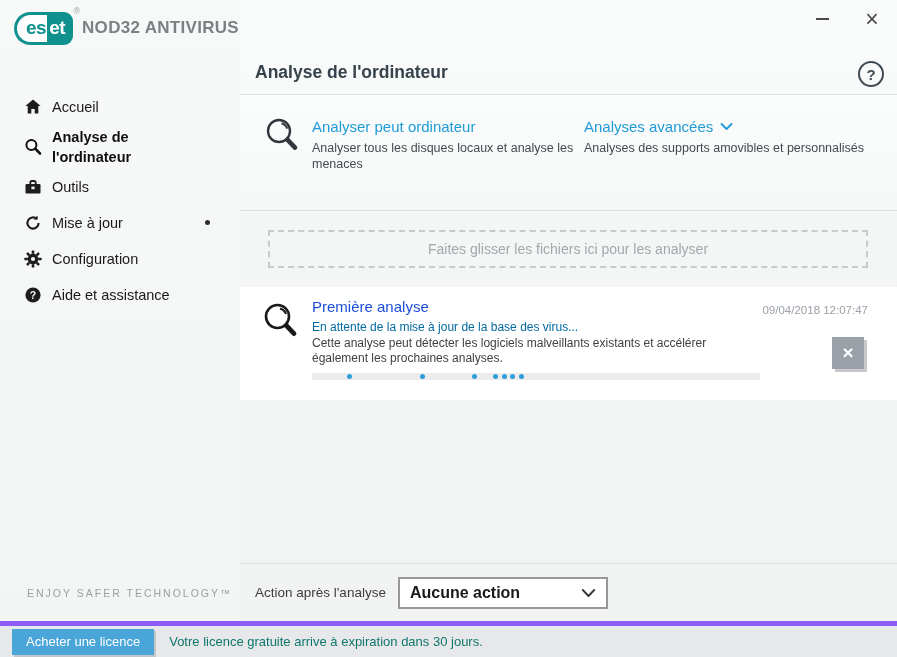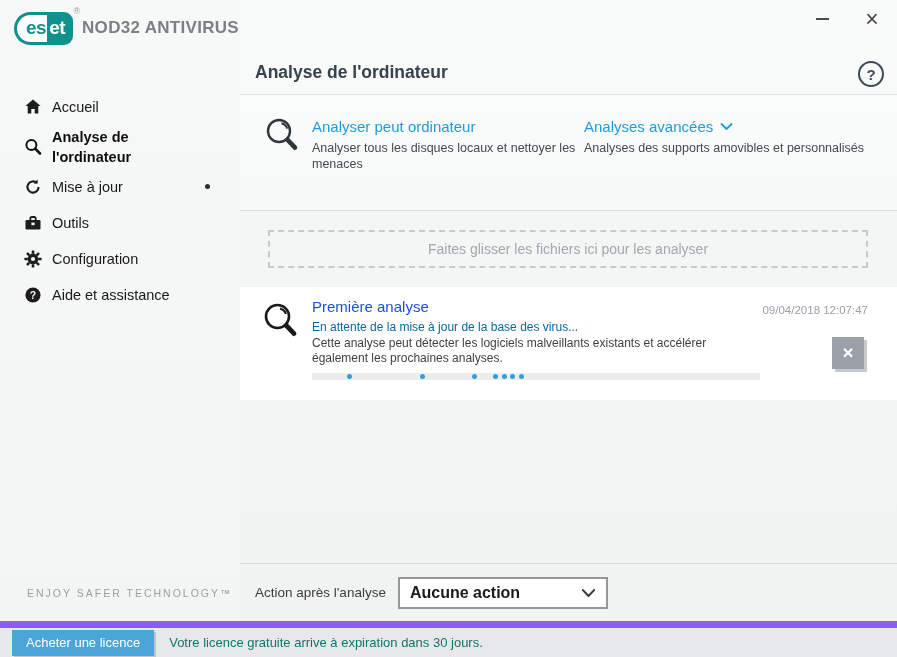--- a/index.html
+++ b/index.html
@@ -70,21 +70,21 @@
 
   .filler { flex:1; }
 
   .action-band { height:58px; border-top:1px solid #dcdddd; display:flex; align-items:center; padding-left:15px; }
   .action-label { font-size:13.5px; color:#3c3c3c; }
   .action-select { margin-left:12px; width:210px; height:32px; border:2px solid #979797; background:#fff; display:flex;
                    align-items:center; padding:0 10px; cursor:pointer; }
   .action-value { font-size:16px; font-weight:600; color:#1a1a1a; flex:1; }
 
   
-  .statusbar { height:36px; background:#e7e8e9; border-top:7px solid #8b5cf6; display:flex; align-items:center; flex-shrink:0; }
+  .statusbar { height:36px; background:#e7e8e9; border-top:5px solid #8b5cf6; display:flex; align-items:center; flex-shrink:0; }
   .buy-btn { margin-left:12px; height:26px; padding:0 14px; background:#4aa5d9; color:#fff; font-size:13px; display:flex;
              align-items:center; cursor:pointer; box-shadow:2px 2px 0 rgba(0,0,0,0.15); }
   .license-msg { margin-left:15px; font-size:13px; color:#0f766e; }
 
   svg { display:block; }
 </style>
 </head>
 <body>
 
 <div class="window">
@@ -116,37 +116,37 @@
                 <circle cx="7.4" cy="6.9" r="5" fill="none" stroke="#111" stroke-width="2"></circle>
                 <path d="M11.2 10.7 16 15.5" stroke="#111" stroke-width="2.6" stroke-linecap="round"></path>
               </svg>
           </span>
           <span class="nav-label">Analyse de l'ordinateur</span>
         </div>
 
         <div class="nav-item single">
           <span class="nav-icon">
             <svg width="18" height="18" viewBox="0 0 18 18">
-                <path d="M14.6 9a5.6 5.6 0 1 1-1.7-4" fill="none" stroke="#1d1d1d" stroke-width="2.1"></path>
-                <path d="M13.6 1.6v3.9h-3.9z" fill="#1d1d1d"></path>
-              </svg>
-          </span>
-          <span class="nav-label">Mise à jour</span>
-          <span class="notif-dot"></span>
-        </div>
-
-        <div class="nav-item single">
-          <span class="nav-icon">
-            <svg width="18" height="18" viewBox="0 0 18 18">
                 <rect x="1.5" y="6" width="15" height="9.5" rx="1.2" fill="#1d1d1d"></rect>
                 <path d="M6.3 6V4.6c0-.9.7-1.6 1.6-1.6h2.2c.9 0 1.6.7 1.6 1.6V6" fill="none" stroke="#1d1d1d" stroke-width="1.8"></path>
                 <rect x="7.4" y="8.6" width="3.2" height="2.6" fill="#f5f5f6"></rect>
               </svg>
           </span>
           <span class="nav-label">Outils</span>
+        </div>
+
+        <div class="nav-item single">
+          <span class="nav-icon">
+            <svg width="18" height="18" viewBox="0 0 18 18">
+                <path d="M14.6 9a5.6 5.6 0 1 1-1.7-4" fill="none" stroke="#1d1d1d" stroke-width="2.1"></path>
+                <path d="M13.6 1.6v3.9h-3.9z" fill="#1d1d1d"></path>
+              </svg>
+          </span>
+          <span class="nav-label">Mise à jour</span>
+          <span class="notif-dot"></span>
         </div>
 
         <div class="nav-item single">
           <span class="nav-icon">
             <svg width="18" height="18" viewBox="0 0 18 18">
               <g fill="#1d1d1d">
                 <circle cx="9" cy="9" r="5.4"></circle>
                 <g>
                   <rect x="7.7" y="0.4" width="2.6" height="3.4" rx="0.6"></rect>
                   <rect x="7.7" y="14.2" width="2.6" height="3.4" rx="0.6"></rect>
@@ -198,21 +198,21 @@
       <div class="options-band">
         <div class="opt-icon">
           <svg width="38" height="40" viewBox="0 0 38 40">
             <circle cx="15" cy="14" r="11" fill="none" stroke="#30373c" stroke-width="2.4"></circle>
             <path d="M17.5 6.2a8.5 8.5 0 0 1 5.8 5.4" fill="none" stroke="#30373c" stroke-width="2"></path>
             <path d="M23.4 22.6 31 30.6" stroke="#30373c" stroke-width="4.6" stroke-linecap="round"></path>
           </svg>
         </div>
         <div class="opt-left-text">
           <div class="opt-title">Analyser peut ordinateur</div>
-          <div class="opt-desc">Analyser tous les disques locaux et nettoyer les menaces</div>
+          <div class="opt-desc">Analyser tous les disques locaux et analyse les menaces</div>
         </div>
         <div class="opt-right-text">
           <div class="opt-title">
             <span>Analyses avancées</span>
             <span>
               <svg width="13" height="9" viewBox="0 0 13 9">
                   <path d="M1.5 2 6.5 7l5-5" fill="none" stroke="#1f9bd8" stroke-width="1.8" stroke-linecap="round" stroke-linejoin="round"></path>
                 </svg>
             </span>
           </div>

